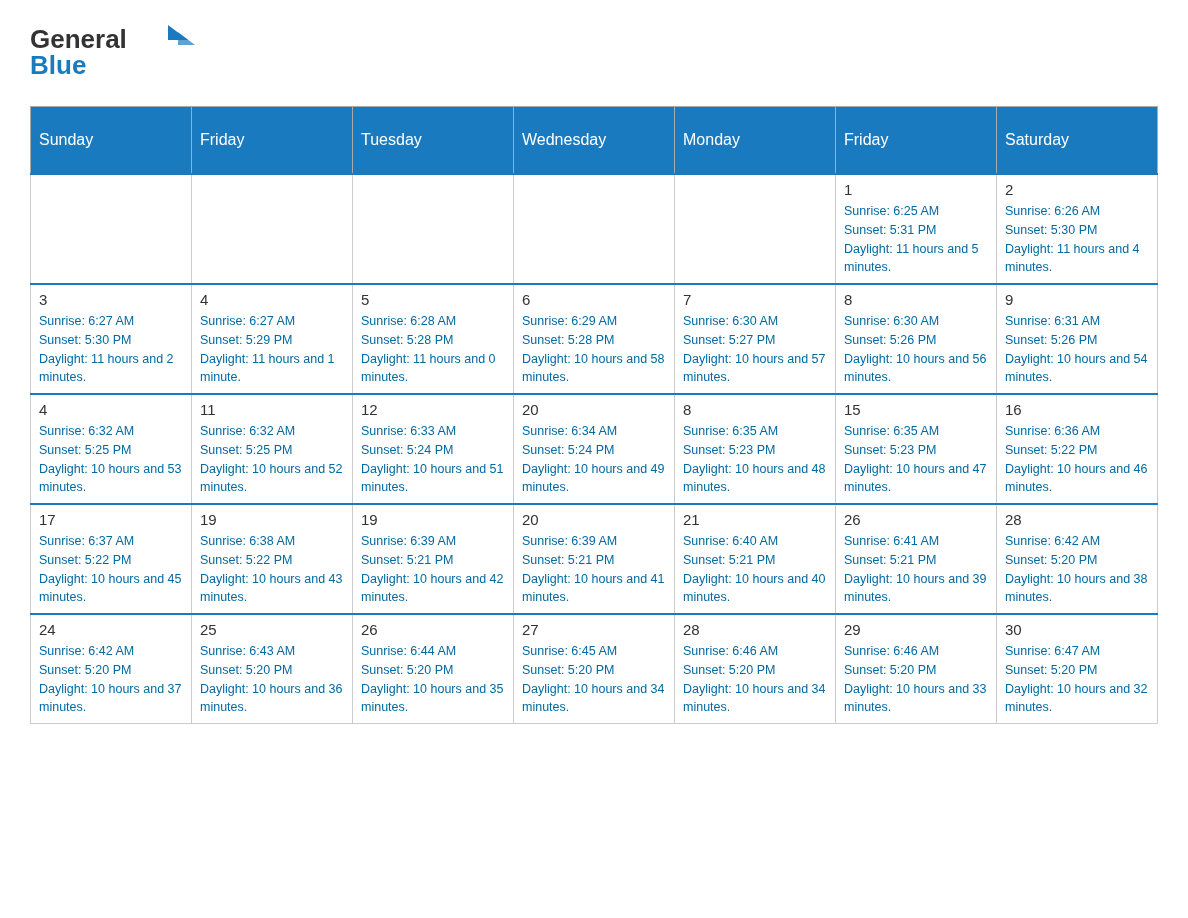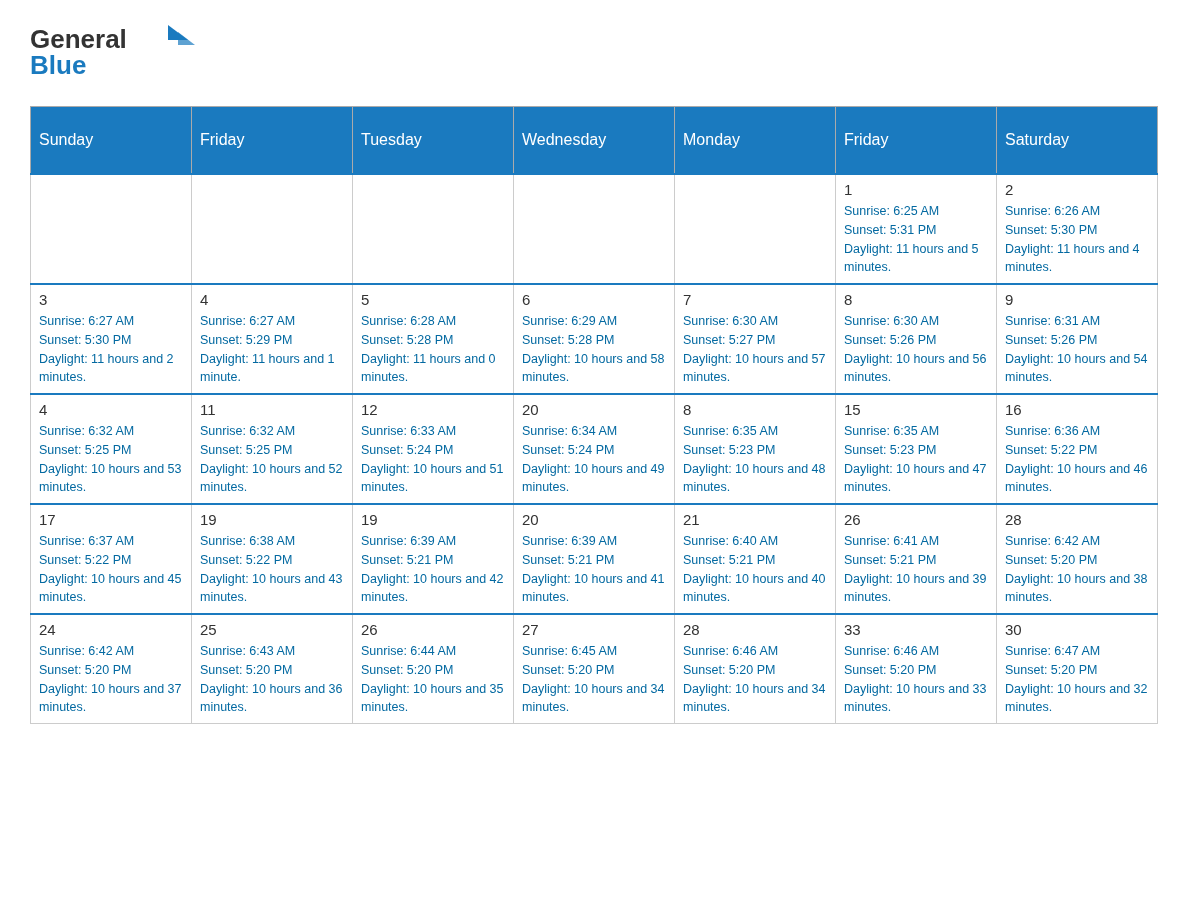--- a/index.html
+++ b/index.html
@@ -233,21 +233,21 @@
         </td>
         <td>
           <span class="day-number">27</span>
           <div class="day-info">Sunrise: 6:45 AM<br>Sunset: 5:20 PM<br>Daylight: 10 hours and 34 minutes.</div>
         </td>
         <td>
           <span class="day-number">28</span>
           <div class="day-info">Sunrise: 6:46 AM<br>Sunset: 5:20 PM<br>Daylight: 10 hours and 34 minutes.</div>
         </td>
         <td>
-          <span class="day-number">33</span>
+          <span class="day-number">29</span>
           <div class="day-info">Sunrise: 6:46 AM<br>Sunset: 5:20 PM<br>Daylight: 10 hours and 33 minutes.</div>
         </td>
         <td>
           <span class="day-number">30</span>
           <div class="day-info">Sunrise: 6:47 AM<br>Sunset: 5:20 PM<br>Daylight: 10 hours and 32 minutes.</div>
         </td>
       </tr>
     </tbody>
 </table>
 

